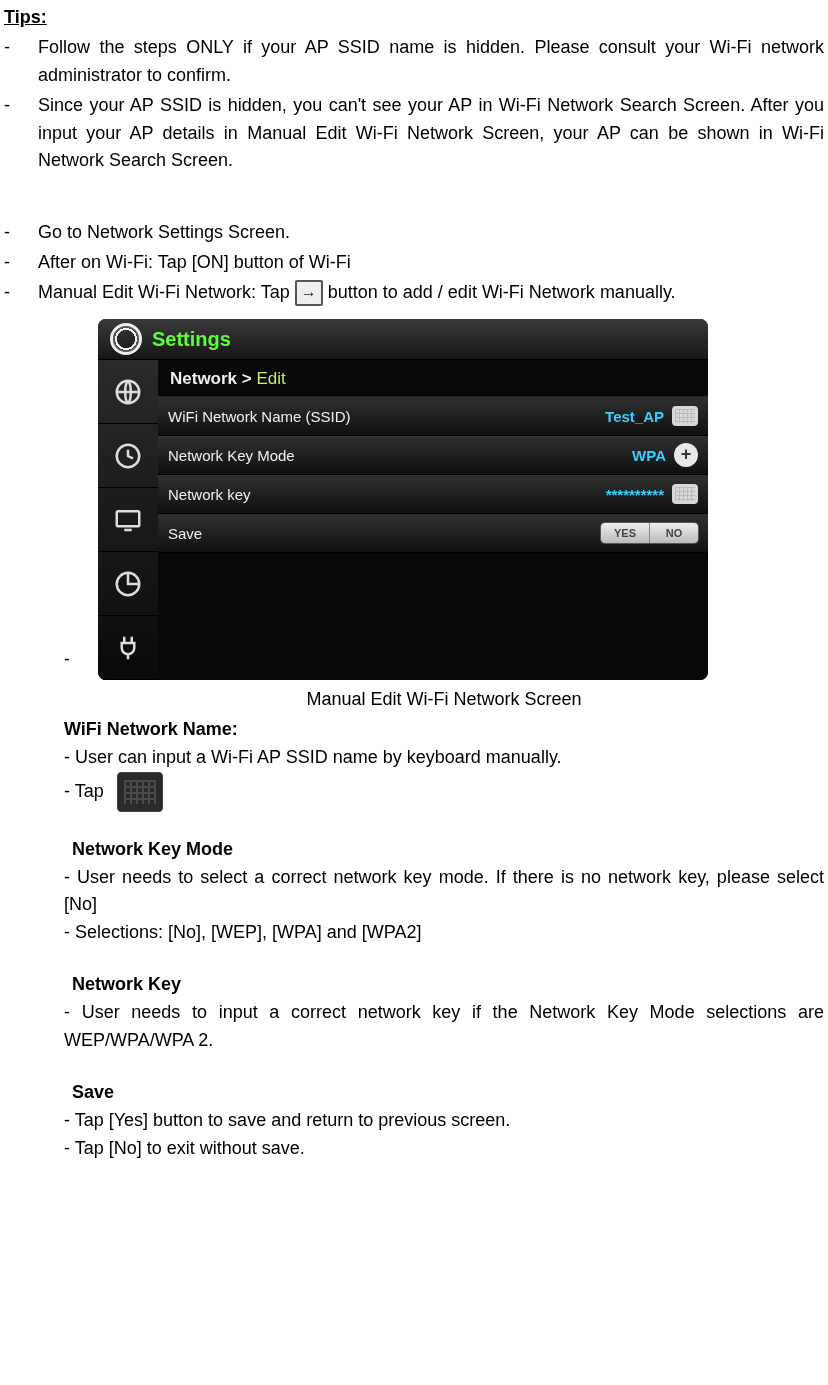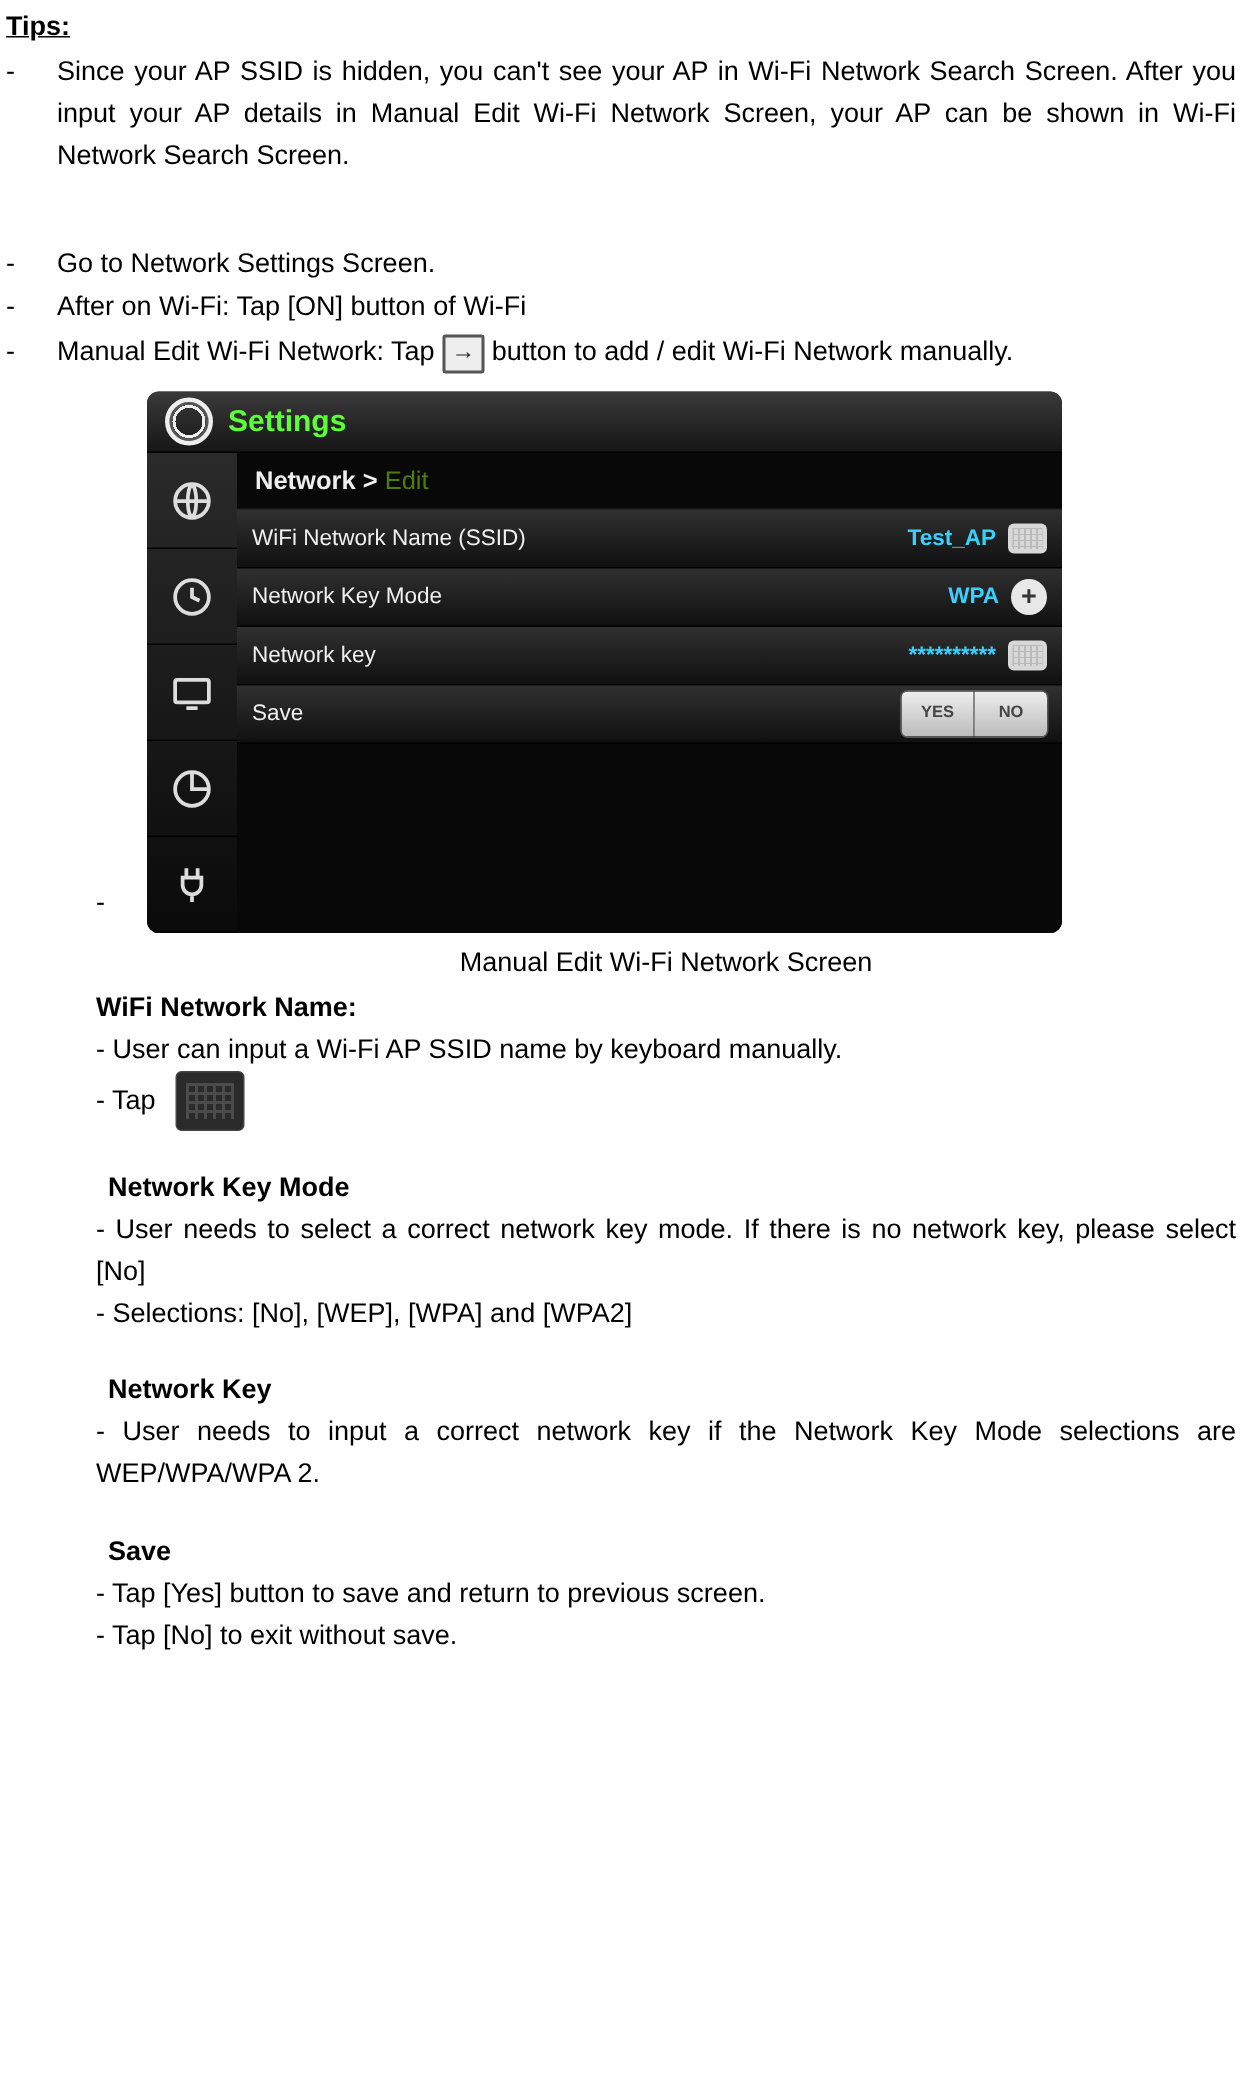--- a/index.html
+++ b/index.html
@@ -146,21 +146,21 @@
     flex: 1;
     background: #080808;
   }
   .breadcrumb {
     padding: 6px 12px 4px;
     font-size: 17px;
     color: #eee;
     border-bottom: 1px solid #222;
   }
   .breadcrumb .bc-main { font-weight: bold; }
-  .breadcrumb .bc-sub { color: #4d7c0f; }
+  .breadcrumb .bc-sub { color: #bef264; }
   .row {
     display: flex;
     align-items: center;
     height: 38px;
     padding: 0 10px;
     background: linear-gradient(#303030, #101010);
     border-bottom: 1px solid #000;
   }
   .row .label { flex: 1; color: #f0f0f0; font-size: 15px; }
   .row .value-cyan { color: #39d0ff; font-weight: bold; margin-right: 8px; font-size: 15px; }
@@ -189,21 +189,21 @@
     font-weight: bold;
     font-size: 18px;
   }
   .yesno {
     display: flex;
     border-radius: 4px;
     overflow: hidden;
     box-shadow: 0 0 0 1px #555;
   }
   .yesno > div {
-    width: 48px; height: 30px;
+    width: 48px; height: 20px;
     background: linear-gradient(#eee,#bbb);
     color: #444;
     font-size: 11px;
     display:flex;align-items:center;justify-content:center;
     font-weight: bold;
   }
   .yesno > div + div { border-left: 1px solid #888; }
 
   .caption {
     text-align: center;
@@ -228,20 +228,21 @@
     align-items: center;
     gap: 13px;
     flex-wrap: wrap;
   }
 </style>
 </head>
 <body>
 
 <div class="tips-heading">Tips:</div>
 <ul class="dash">
+  <li>Follow the steps ONLY if your AP SSID name is hidden. Please consult your Wi-Fi network administrator to confirm.</li>
   <li>Since your AP SSID is hidden, you can't see your AP in Wi-Fi Network Search Screen. After you input your AP details in Manual Edit Wi-Fi Network Screen, your AP can be shown in Wi-Fi Network Search Screen.</li>
 </ul>
 
 <div class="big-gap"></div>
 
 <ul class="dash">
   <li>Go to Network Settings Screen.</li>
   <li>After on Wi-Fi: Tap [ON] button of Wi-Fi</li>
   <li>
     <span>Manual Edit Wi-Fi Network: Tap </span>

